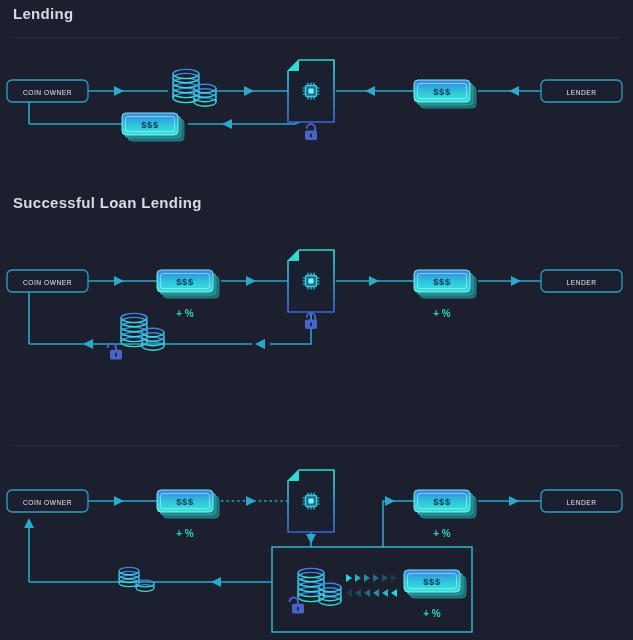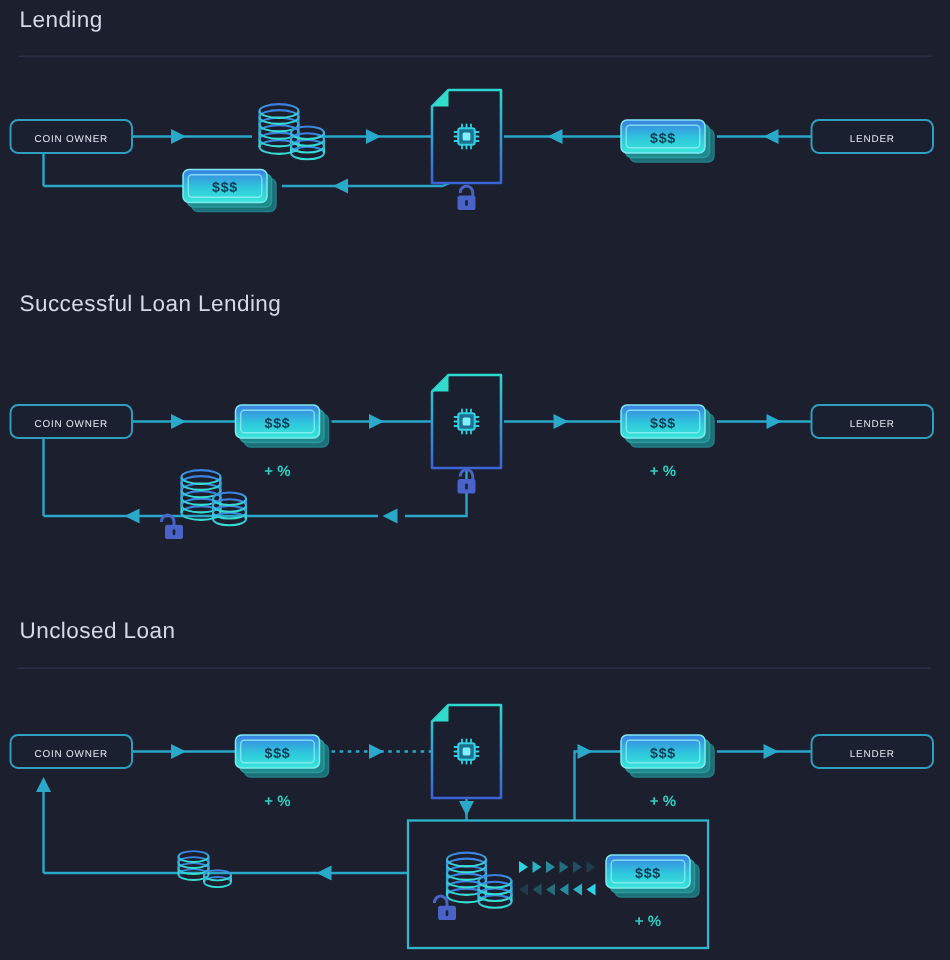--- a/index.html
+++ b/index.html
@@ -8,21 +8,21 @@
     background:#1b1f2e;
     font-family:"Liberation Sans",sans-serif;
     overflow:hidden;
     position:relative;
   }
   .section{position:absolute;left:0;width:633px;}
   .sec-title{
     position:absolute;
     color:#d7dae4;
     font-size:15px;
-    font-weight:400;
+    font-weight:700;
     letter-spacing:.3px;
     white-space:nowrap;
   }
   .divider{
     position:absolute;
     height:1px;
     background:#2b3044;
     left:12px;width:609px;
   }
   .canvas{position:absolute;left:0;top:0;width:633px;height:640px;}
@@ -34,21 +34,20 @@
 <div class="section" style="top:0;height:180px;">
   <div class="sec-title" style="left:13px;top:5px;">Lending</div>
   <div class="divider" style="top:37px;"></div>
 </div>
 
 <div class="section" style="top:190px;height:200px;">
   <div class="sec-title" style="left:13px;top:4px;">Successful Loan Lending</div>
 </div>
 
 <div class="section" style="top:408px;height:232px;">
-  <div class="sec-title" style="left:13px;top:4px;">Unclosed Loan</div>
   <div class="divider" style="top:37px;"></div>
 </div>
 
 <svg class="canvas" viewBox="0 0 633 640">
   <defs>
     <linearGradient id="billGrad" x1="0" y1="0" x2="0" y2="1">
       <stop offset="0" stop-color="#3b7fe2"></stop>
       <stop offset="0.55" stop-color="#2ec7dd"></stop>
       <stop offset="1" stop-color="#3ae6d8"></stop>
     </linearGradient>

